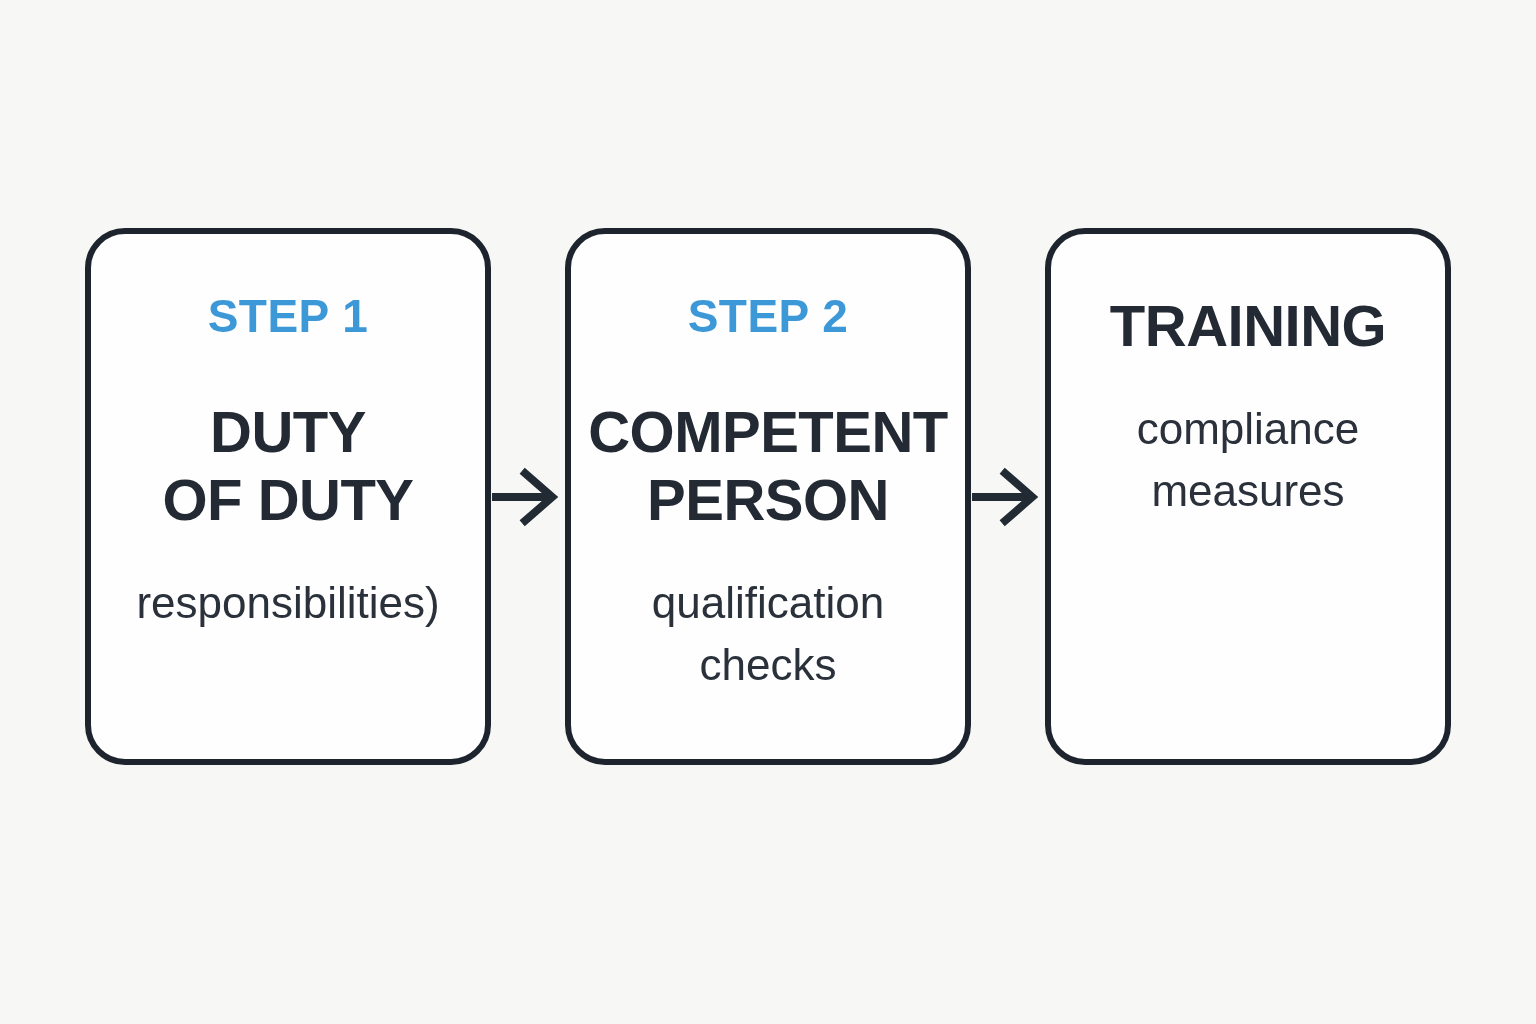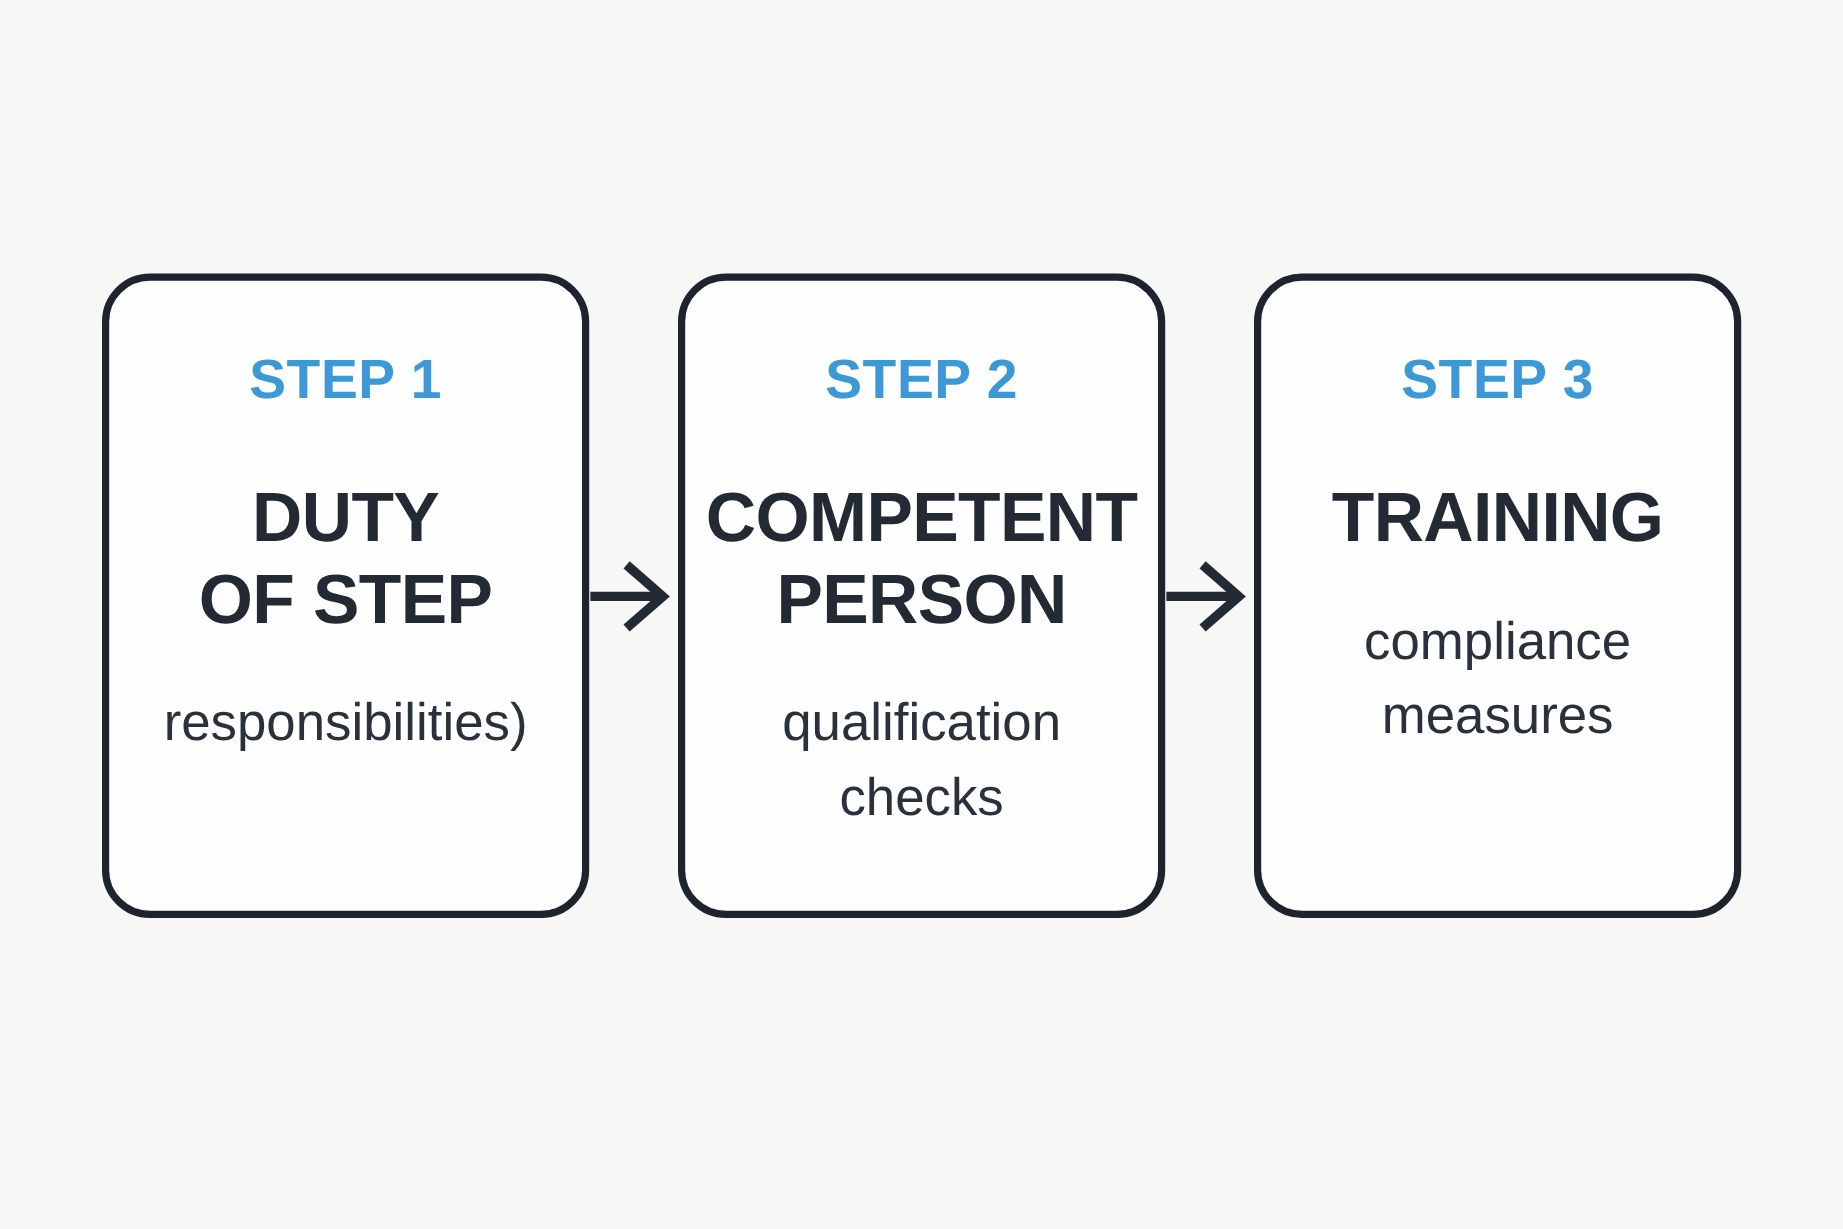--- a/index.html
+++ b/index.html
@@ -78,21 +78,21 @@
 </style>
 </head>
 <body>
 
 <div class="canvas">
 
   <div class="step-card">
     <div class="step-label">STEP 1</div>
     <div class="step-title">
       <div>DUTY</div>
-      <div>OF STEP</div>
+      <div>OF DUTY</div>
     </div>
     <div class="step-subtitle">
       <div>responsibilities)</div>
     </div>
   </div>
 
   <div class="arrow-gap">
     <svg width="76" height="72" viewBox="0 0 76 72">
       <path d="M1,36 H60" stroke="#222a33" stroke-width="8" fill="none"></path>
       <path d="M32,9 L63,36 L32,63" stroke="#222a33" stroke-width="8" fill="none" stroke-linejoin="miter"></path>
@@ -112,21 +112,20 @@
   </div>
 
   <div class="arrow-gap">
     <svg width="76" height="72" viewBox="0 0 76 72">
       <path d="M1,36 H60" stroke="#222a33" stroke-width="8" fill="none"></path>
       <path d="M32,9 L63,36 L32,63" stroke="#222a33" stroke-width="8" fill="none" stroke-linejoin="miter"></path>
     </svg>
   </div>
 
   <div class="step-card">
-    <div class="step-label">STEP 3</div>
     <div class="step-title">
       <div>TRAINING</div>
     </div>
     <div class="step-subtitle">
       <div>compliance</div>
       <div>measures</div>
     </div>
   </div>
 
 </div>

